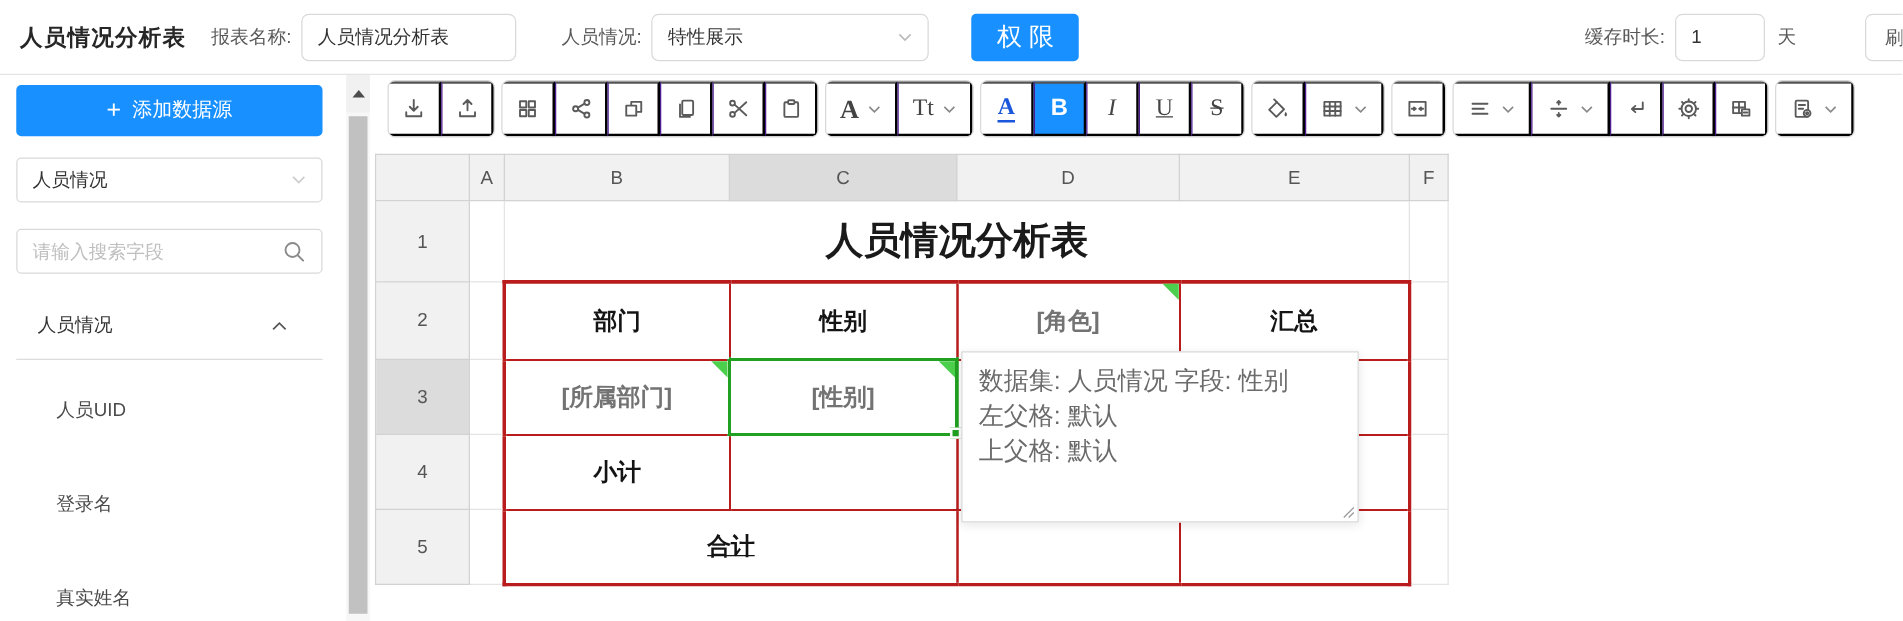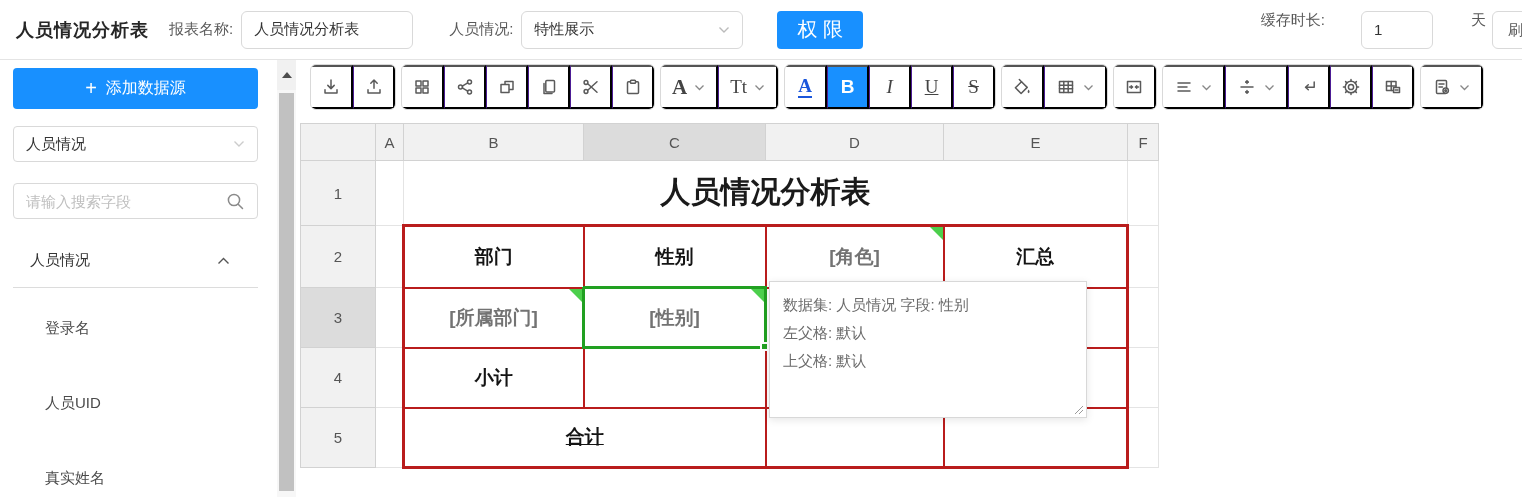--- a/index.html
+++ b/index.html
@@ -12,21 +12,21 @@
   .app-title { font-size:18px; font-weight:bold; color:#262626; letter-spacing:1px; }
   .tb-label { font-size:15px; color:#595959; margin-left:20px; white-space:nowrap; }
   .tb-input { height:38px; border:1px solid #d9d9d9; border-radius:6px; padding:0 12px;
     font-size:15px; color:#333; margin-left:8px; outline:none; font-family:inherit; }
   .tb-input.name { width:172px; }
   .tb-select { height:38px; width:222px; border:1px solid #d9d9d9; border-radius:6px;
     margin-left:8px; display:flex; align-items:center; justify-content:space-between;
     padding:0 12px; font-size:15px; color:#333; background:#fff; cursor:pointer; }
   .perm-btn { height:38px; width:86px; margin-left:34px; background:#1890ff; color:#fff;
     border:none; border-radius:4px; font-size:20px; cursor:pointer; font-family:inherit; }
-  .tb-right { display:flex; align-items:flex-start; margin-left:auto; margin-right:36px;gap:28px; }
+  .tb-right { display:flex; align-items:center; margin-left:auto; margin-right:85px; }
   .tb-input.cache { width:72px; }
   .cache-unit { font-size:15px; color:#595959; margin-left:10px; }
   .clipped-btn { position:absolute; right:-50px; top:11px; width:80px; height:38px;
     border:1px solid #d9d9d9; border-radius:6px; background:#fff; font-size:15px;
     color:#595959; text-align:left; padding-left:15px; font-family:inherit; }
 
   
   .main { display:flex; height:437px; }
   .sidebar { width:277px; padding:0 19px 0 13px; flex-shrink:0; }
   .add-btn { margin-top:8px; width:100%; height:41px; background:#1890ff; color:#fff;
@@ -98,21 +98,21 @@
   .corner { position:absolute; top:0; right:0; width:0; height:0;
     border-top:13px solid #4ccf4c; border-left:13px solid transparent; }
   .handle { position:absolute; right:-5px; bottom:-5px; width:9px; height:9px;
     background:#21a021; border:2px solid #fff; z-index:4; }
   tr.r1 { height:65px; } tr.r2 { height:62px; } tr.r3 { height:60px; }
   tr.r4 { height:60px; } tr.r5 { height:60px; }
 
   
   .cell-tooltip { position:absolute; left:473px; top:221px; width:318px; height:137px;
     background:#fff; border:1px solid #d8d8d8; box-shadow:0 2px 8px rgba(0,0,0,.1);
-    padding:9px 13px; z-index:10; font-size:15px; color:#6b6b6b; line-height:28px; }
+    padding:9px 13px; z-index:10; font-size:20px; color:#6b6b6b; line-height:28px; }
   .grip { position:absolute; right:2px; bottom:2px; }
 </style>
 </head>
 <body>
 
 <div class="topbar">
   <span class="app-title">人员情况分析表</span>
   <span class="tb-label">报表名称:</span>
   <input class="tb-input name" value="人员情况分析表" style="">
   <span class="tb-label" style="margin-left:36px">人员情况:</span>
@@ -152,22 +152,22 @@
         </svg>
     </div>
     <div class="side-section">
       <span>人员情况</span>
       <svg width="13" height="8" viewBox="0 0 13 8">
           <path d="M1.5 6.5 6.5 1.5 11.5 6.5" stroke="#555" fill="none" stroke-width="1.4"></path>
         </svg>
     </div>
     <div class="side-divider"></div>
     <div class="field-list">
+      <div class="field-item">人员UID</div>
       <div class="field-item">登录名</div>
-      <div class="field-item">人员UID</div>
       <div class="field-item">真实姓名</div>
     </div>
   </div>
 
   <div class="vscroll">
     <div class="vs-up">
         <div class="tri"></div>
       </div>
     <div class="vs-thumb"></div>
   </div>

